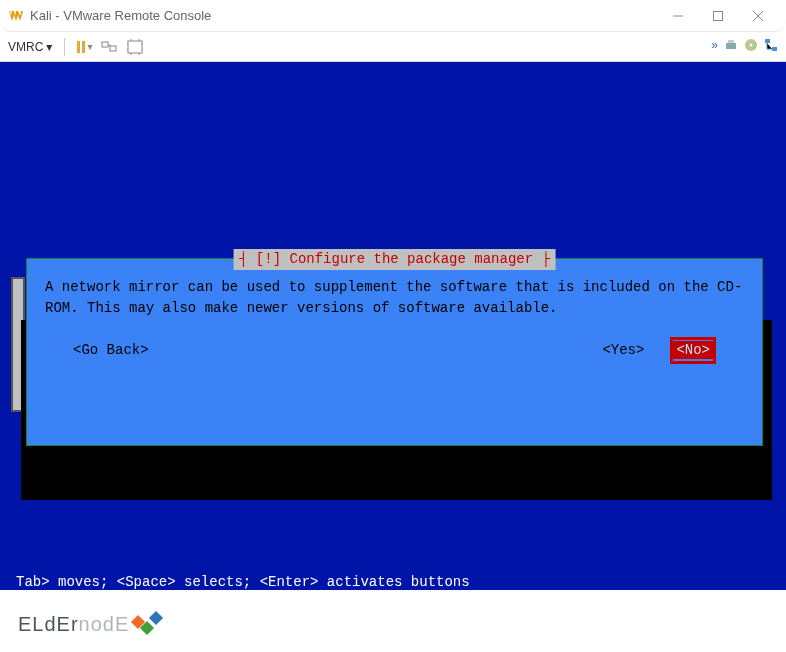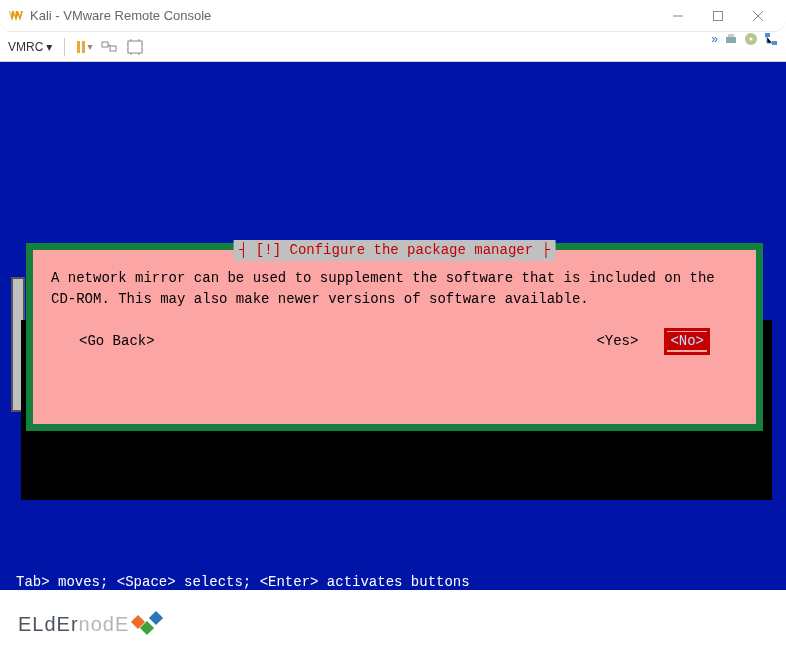--- a/index.html
+++ b/index.html
@@ -42,20 +42,21 @@
       display: flex;
       align-items: center;
       justify-content: center;
       color: #888;
       font-size: 14px;
     }
     .toolbar {
       height: 30px;
       background: #fff;
       display: flex;
+      align-items: center;
       padding: 0 8px;
       border-bottom: 1px solid #d0d0d0;
       font-size: 12px;
     }
     .toolbar-left {
       display: flex;
       align-items: center;
       gap: 8px;
       flex: 1;
     }
@@ -125,25 +126,25 @@
       left: 11px;
       top: 215px;
       width: 14px;
       height: 135px;
       background: #c0c0c0;
       border: 2px solid #555;
     }
     .dialog {
       position: absolute;
       left: 26px;
-      top: 181px;
+      top: 196px;
       width: 737px;
       height: 188px;
-      background: #fca5a5;
-      border: 7px solid #15803d;
+      background: #3b82f6;
+      border: 1px solid #15803d;
       padding: 18px 18px 16px 18px;
       color: #000;
       line-height: 1.5;
     }
     .dialog-title {
       position: absolute;
       top: -10px;
       left: 50%;
       transform: translateX(-50%);
       background: #c0c0c0;

